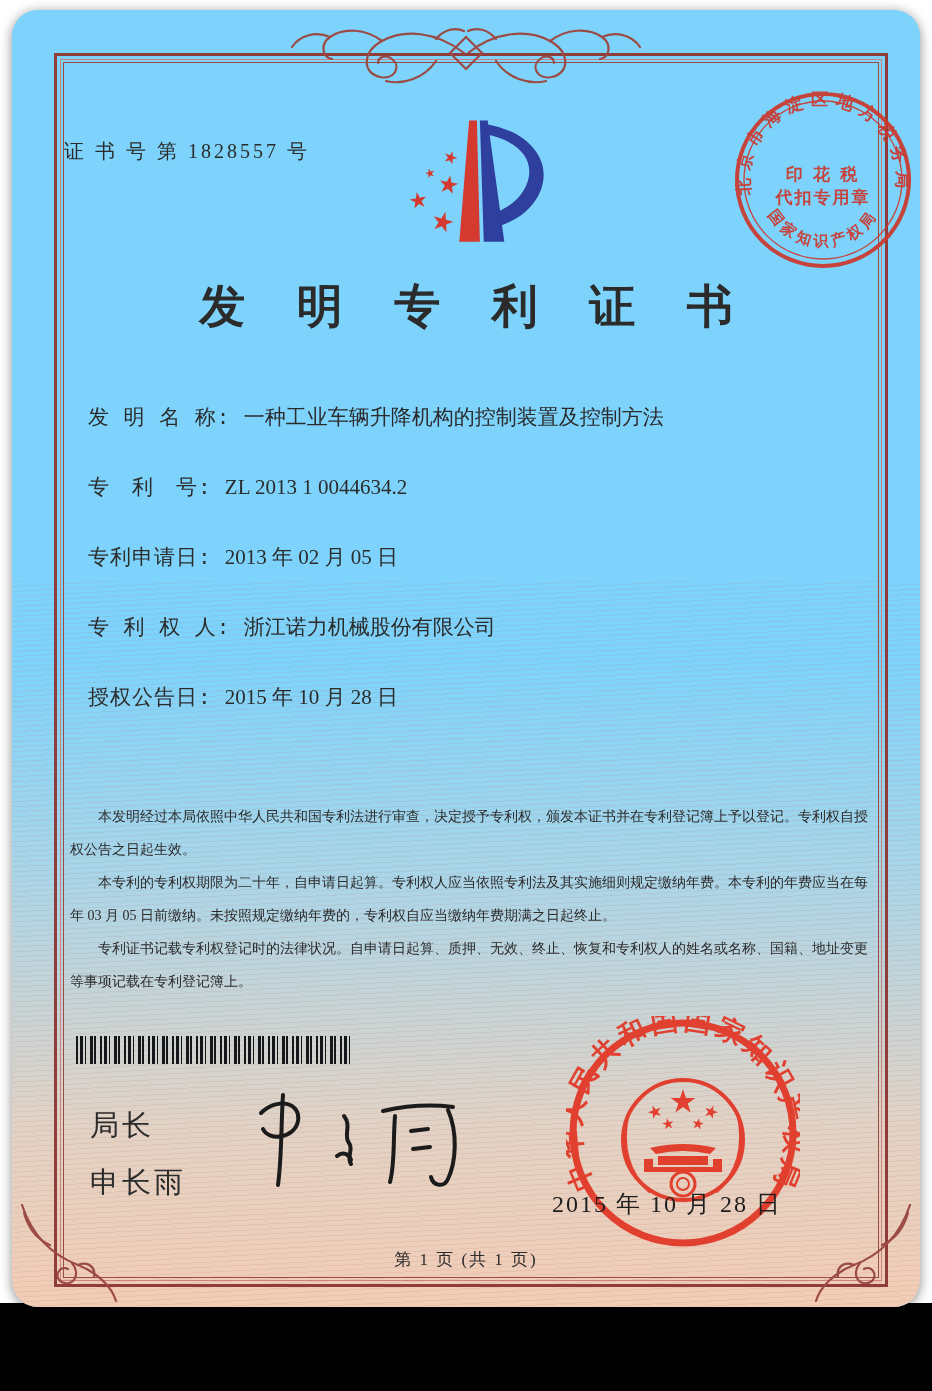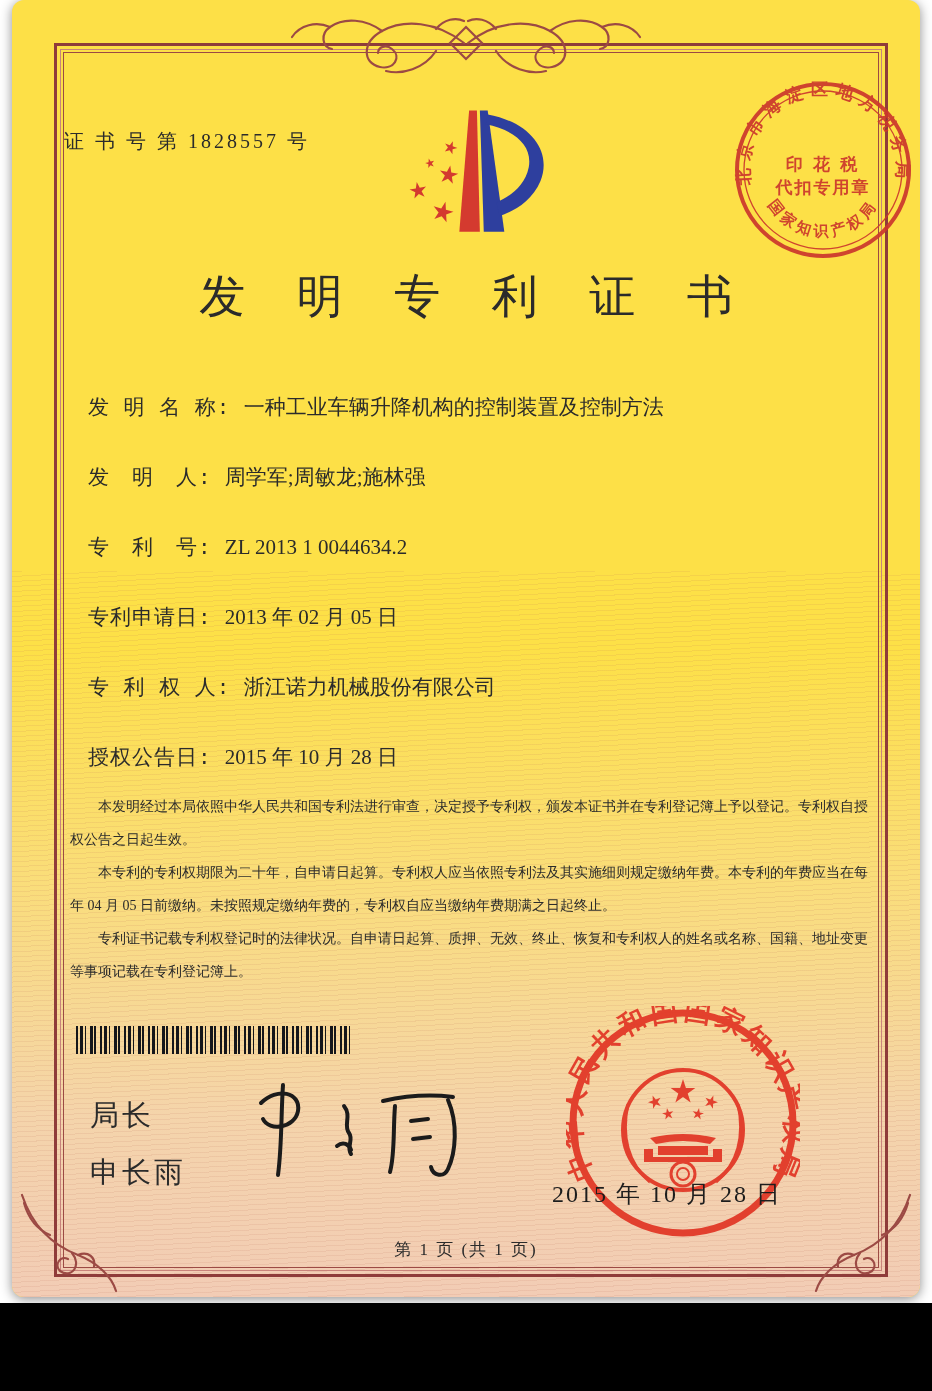--- a/index.html
+++ b/index.html
@@ -1,35 +1,35 @@
 <!DOCTYPE html>
 <html><head>
 <meta charset="utf-8">
 <style>
   html,body{margin:0;padding:0;width:932px;height:1391px;overflow:hidden;background:#ffffff;
     font-family:"Liberation Serif","DejaVu Serif",serif;color:#2b2b2b;}
   .photo-band{position:absolute;left:0;right:0;bottom:0;height:88px;background:#000;}
-  .card{position:absolute;left:12px;top:0;width:908px;height:1297px;background:#fde047;
-    border-radius:12px;overflow:hidden;box-shadow:0 2px 12px rgba(0,0,0,.45);}
+  .card{position:absolute;left:12px;top:10px;width:908px;height:1297px;background:#7dd3fc;
+    border-radius:26px;overflow:hidden;box-shadow:0 2px 12px rgba(0,0,0,.45);}
   .tint{position:absolute;inset:0;background:linear-gradient(180deg,
     rgba(242,243,238,0) 0%,rgba(242,243,238,0) 50%,rgba(245,217,199,.40) 68%,
     rgba(243,210,188,.85) 86%,rgba(242,204,181,1) 100%);}
   .waves{position:absolute;left:0;right:0;top:44%;bottom:0;
     background:repeating-linear-gradient(177deg,rgba(187,106,86,.12) 0 1px,rgba(0,0,0,0) 1px 5px);}
   .frame-outer{position:absolute;left:42px;top:43px;right:32px;bottom:20px;border:3px solid #8f3c3a;}
   .frame-mid{position:absolute;left:48px;top:49px;right:38px;bottom:26px;border:1px solid #c9837b;}
   .frame-in{position:absolute;left:51px;top:52px;right:41px;bottom:29px;border:1px solid #9c4a44;}
   .orn-top{position:absolute;left:274px;top:10px;width:360px;height:80px;}
   .orn-br{position:absolute;right:6px;bottom:4px;width:104px;height:104px;}
   .orn-bl{position:absolute;left:6px;bottom:4px;width:104px;height:104px;}
   .cert-no{position:absolute;left:52px;top:128px;font-size:20px;letter-spacing:3px;}
   .logo{position:absolute;left:374px;top:102px;width:176px;height:152px;}
   .tax-stamp{position:absolute;left:719px;top:78px;width:184px;height:184px;opacity:.93;}
   .title{position:absolute;left:0;right:0;top:266px;text-align:center;font-size:46px;
-    font-weight:normal;letter-spacing:20px;padding-left:20px;}
+    font-weight:bold;letter-spacing:20px;padding-left:20px;}
   .fields{position:absolute;left:76px;top:393px;right:60px;font-size:21px;}
   .field-row{height:26px;margin-bottom:44px;white-space:nowrap;}
   .field-label{letter-spacing:1px;font-family:Liberation Mono, monospace;}
   .field-value{margin-left:8px;text-align:center;}
   .paras{position:absolute;left:58px;right:52px;top:790px;font-size:14px;line-height:33px;
     text-align:justify;}
   .paras p{margin:0;text-indent:2em;}
   .barcode{position:absolute;left:64px;top:1026px;width:276px;height:28px;
     background:repeating-linear-gradient(90deg,#15161a 0 2px,rgba(0,0,0,0) 2px 4px,
     #15161a 4px 7px,rgba(0,0,0,0) 7px 9px,#15161a 9px 10px,rgba(0,0,0,0) 10px 14px,
@@ -118,44 +118,40 @@
   </svg>
 
   <div class="title">发 明 专 利 证 书</div>
 
   <div class="fields">
     <div class="field-row">
       <span class="field-label">发 明 名 称:</span>
       <span class="field-value">一种工业车辆升降机构的控制装置及控制方法</span>
     </div>
     <div class="field-row">
-      <span class="field-label">发　明　人:</span>
-      <span class="field-value">周学军;周敏龙;施林强</span>
-    </div>
-    <div class="field-row">
       <span class="field-label">专　利　号:</span>
       <span class="field-value">ZL 2013 1 0044634.2</span>
     </div>
     <div class="field-row">
       <span class="field-label">专利申请日:</span>
       <span class="field-value">2013 年 02 月 05 日</span>
     </div>
     <div class="field-row">
       <span class="field-label">专 利 权 人:</span>
       <span class="field-value">浙江诺力机械股份有限公司</span>
     </div>
     <div class="field-row">
       <span class="field-label">授权公告日:</span>
       <span class="field-value">2015 年 10 月 28 日</span>
     </div>
   </div>
 
   <div class="paras">
     <p>本发明经过本局依照中华人民共和国专利法进行审查，决定授予专利权，颁发本证书并在专利登记簿上予以登记。专利权自授权公告之日起生效。</p>
-    <p>本专利的专利权期限为二十年，自申请日起算。专利权人应当依照专利法及其实施细则规定缴纳年费。本专利的年费应当在每年 04 月 05 日前缴纳。未按照规定缴纳年费的，专利权自应当缴纳年费期满之日起终止。</p>
+    <p>本专利的专利权期限为二十年，自申请日起算。专利权人应当依照专利法及其实施细则规定缴纳年费。本专利的年费应当在每年 03 月 05 日前缴纳。未按照规定缴纳年费的，专利权自应当缴纳年费期满之日起终止。</p>
     <p>专利证书记载专利权登记时的法律状况。自申请日起算、质押、无效、终止、恢复和专利权人的姓名或名称、国籍、地址变更等事项记载在专利登记簿上。</p>
   </div>
 
   <div class="barcode"></div>
 
   <div class="signer">
     <div>局长</div>
     <div>申长雨</div>
   </div>
 

